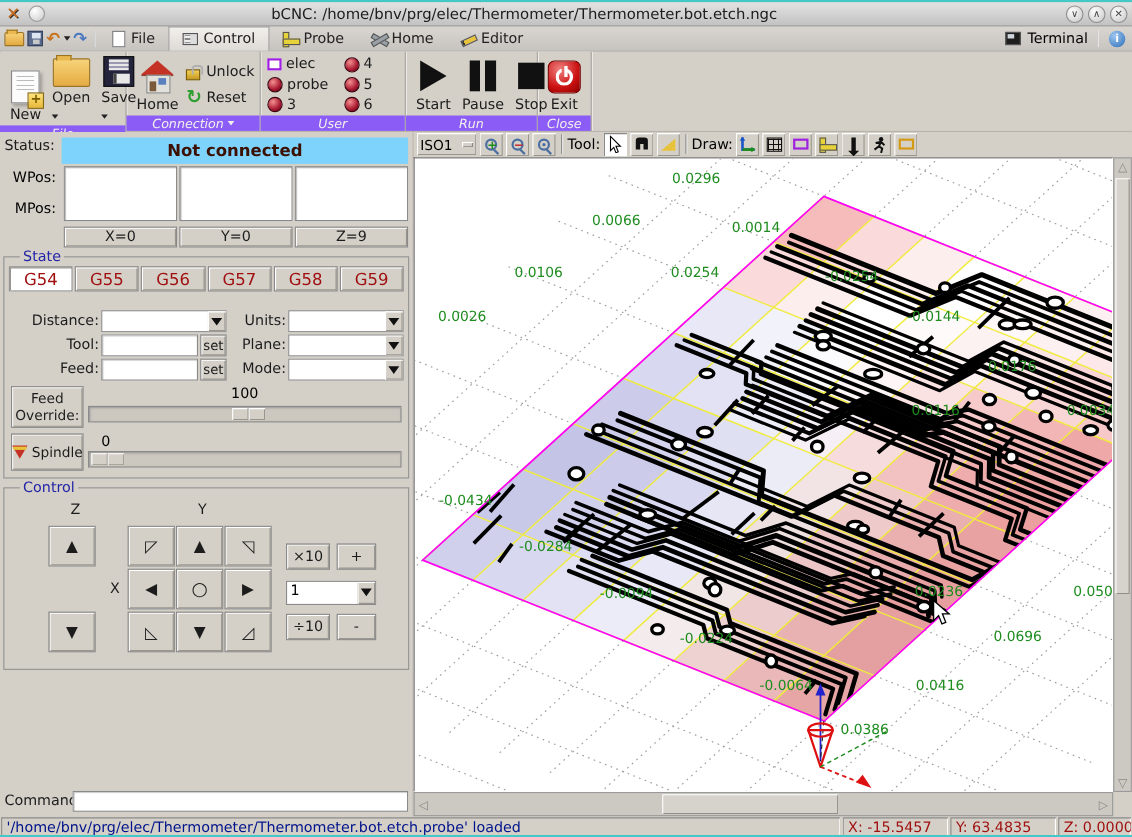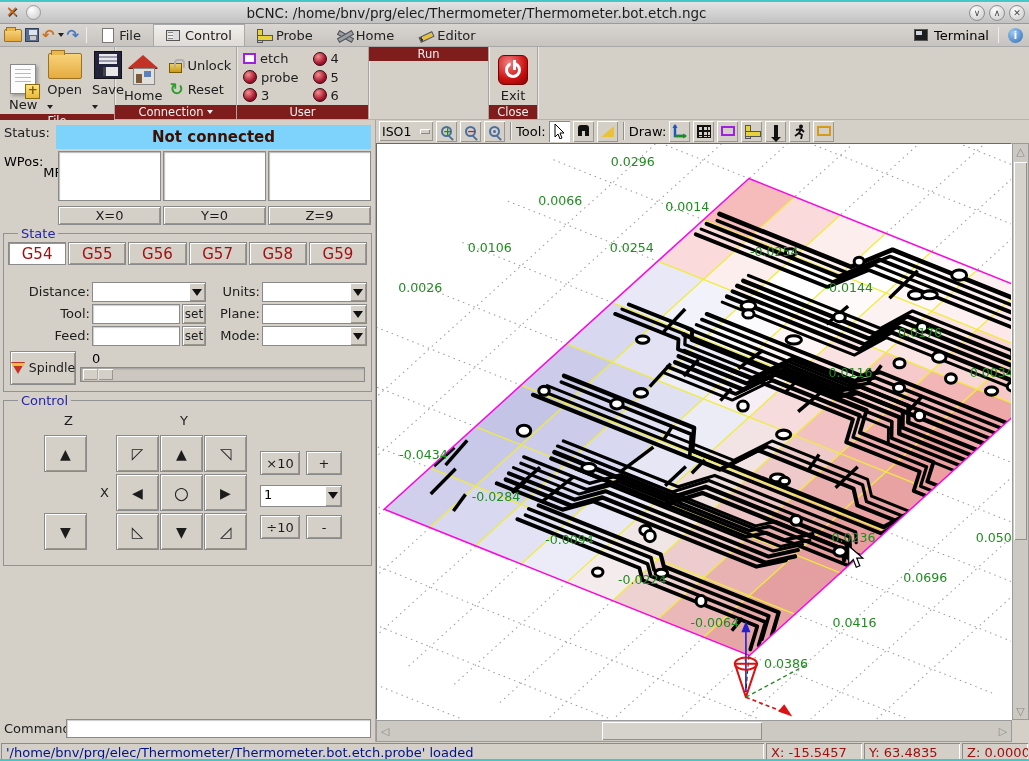--- a/index.html
+++ b/index.html
@@ -41,21 +41,21 @@
   .ic-tools:before{transform:rotate(-60deg);}
   .ic-pencil{width:14px;height:13px;position:relative;}
   .ic-pencil:before{content:"";position:absolute;left:1px;top:5px;width:13px;height:4px;background:linear-gradient(90deg,#333 15%,#e8c23a 15%);transform:rotate(-25deg);border:1px solid #555;}
   .ic-term{width:14px;height:12px;background:#1d1d1d;border:1px solid #555;position:relative;}
   .ic-term:before{content:"";position:absolute;left:1px;top:1px;width:6px;height:4px;background:#cfd6dd;}
   .ic-info{width:15px;height:15px;border-radius:50%;background:radial-gradient(circle at 35% 30%,#9ec7f0,#2b6cb8);color:#fff;font-size:10px;font-weight:bold;text-align:center;line-height:15px;}
   
   .ribbon{height:73px;display:flex;background:#d4d0c8;border-bottom:1px solid #b8b4ac;}
   .rgroup{display:flex;flex-direction:column;border-right:1px solid #a8a4a0;box-shadow:1px 0 0 #eceae6;}
   .rbody{flex:1;display:flex;align-items:stretch;padding:2px 4px 0;}
-  .rcap{height:14px;background:#7f1d1d;color:#f2f0ee;font-size:11.5px;text-align:center;line-height:14px;display:flex;align-items:center;justify-content:center;gap:3px;}
+  .rcap{height:14px;background:#8b5cf6;color:#f2f0ee;font-size:11.5px;text-align:center;line-height:14px;display:flex;align-items:center;justify-content:center;gap:3px;font-style:italic;}
   .rcap .caret{border-top-color:#f2f0ee;border-left-width:3px;border-right-width:3px;}
   .bigbtn{display:flex;flex-direction:column;align-items:center;justify-content:flex-end;padding:2px 5px;font-size:13px;color:#1c1c1c;gap:3px;}
   .smallrow{display:flex;align-items:center;gap:4px;font-size:13px;color:#1c1c1c;padding:1px 2px;}
   .ic-new{width:26px;height:30px;background:#fcfcfc;border:1px solid #888;position:relative;box-shadow:2px 2px 3px rgba(0,0,0,.25);}
   .ic-new:before{content:"";position:absolute;inset:4px 4px auto 4px;height:14px;background:repeating-linear-gradient(#bbb 0 1px,transparent 1px 4px);}
   .ic-new:after{content:"+";position:absolute;right:-5px;bottom:-6px;width:13px;height:13px;background:linear-gradient(#ffe47a,#e8b83a);border:1px solid #8a6a10;color:#7a5a00;font-size:12px;font-weight:bold;line-height:11px;text-align:center;}
   .ic-open{width:34px;height:26px;background:linear-gradient(#f7d37a,#e5ab41);border:1px solid #9a7220;border-radius:2px;position:relative;}
   .ic-open:before{content:"";position:absolute;top:-4px;left:2px;width:12px;height:4px;background:#e9b94f;border:1px solid #9a7220;border-bottom:none;}
   .ic-save{width:28px;height:28px;background:#23233b;border:1px solid #111;position:relative;}
   .ic-save:before{content:"";position:absolute;top:2px;left:4px;right:4px;height:10px;background:repeating-linear-gradient(#e8e8e8 0 2px,#9a9ab0 2px 4px);}
@@ -76,21 +76,21 @@
   .ic-exit{width:30px;height:30px;border-radius:6px;background:radial-gradient(circle at 35% 25%,#f08080,#cc1111 60%,#8a0000);border:1px solid #700;position:relative;}
   .ic-exit:before{content:"";position:absolute;inset:6px;border:3px solid #fff;border-radius:50%;clip-path:polygon(0 0,35% 0,35% 40%,65% 40%,65% 0,100% 0,100% 100%,0 100%);}
   .ic-exit:after{content:"";position:absolute;top:4px;left:13.5px;width:3px;height:10px;background:#fff;}
   
   .main{display:flex;height:622px;}
   .left{width:375px;background:#d4d0c8;display:flex;flex-direction:column;padding-top:5px;position:relative;}
   .lrow{display:flex;margin:0 4px;}
   .llabel{width:52px;text-align:right;font-size:13px;color:#1c1c1c;padding-right:21px;flex-shrink:0;}
   .statusbox{flex:1;height:24px;text-align:center;font-weight:bold;font-size:15px;line-height:24px;color:#3c1000;}
   .posgrid{display:grid;grid-template-columns:52px 1fr 1fr 1fr;grid-template-rows:50px 5px 19px;margin:2px 4px 0;column-gap:2px;}
-  .poslabels{grid-row:1;display:flex;font-size:13px;text-align:right;padding-right:5px;}
+  .poslabels{grid-row:1;display:flex;flex-direction:column;font-size:13px;text-align:right;padding-right:5px;}
   .poslabels div:first-child{margin-top:3px;}
   .poslabels div:last-child{margin-top:14px;}
   .poscell{grid-row:1;background:#fff;border:1px solid #8a8a8a;box-shadow:inset 1px 1px 1px #bbb;}
   .zbtn{grid-row:3;font-size:13px;}
   .btn{background:#d4d0c8;border:1px solid #8a8a8a;box-shadow:inset 1px 1px 0 #fff,inset -1px -1px 0 #9a968e;color:#1c1c1c;
     display:flex;align-items:center;justify-content:center;}
   .group{border:1px solid #929292;margin:8px 3px 0;position:relative;padding:8px 4px 4px;}
   .group .legend{position:absolute;top:-8px;left:14px;background:#d4d0c8;color:#2424a8;font-size:13px;padding:0 3px;}
   .wcsrow{display:flex;gap:2px;}
   .wcsrow .btn{flex:1;height:23px;font-size:15px;color:#a01010;}
@@ -252,21 +252,21 @@
           <span>Connection</span>
           <span class="caret"></span>
         </div>
     </div>
 
     <div class="rgroup" style="width:132px">
       <div class="rbody" style="gap:10px">
         <div style="display:flex;flex-direction:column;justify-content:space-evenly">
           <div class="smallrow">
             <span class="ic-scan"></span>
-            <span>etch</span>
+            <span>elec</span>
           </div>
           <div class="smallrow">
             <span class="ball"></span>
             <span>probe</span>
           </div>
           <div class="smallrow">
             <span class="ball"></span>
             <span>3</span>
           </div>
         </div>
@@ -284,20 +284,34 @@
             <span>6</span>
           </div>
         </div>
       </div>
       <div class="rcap">
           <span>User</span>
         </div>
     </div>
 
     <div class="rgroup" style="width:120px">
+      <div class="rbody" style="justify-content:space-between">
+        <div class="bigbtn">
+          <span class="ic-play"></span>
+          <span>Start</span>
+        </div>
+        <div class="bigbtn">
+          <span class="ic-pause"></span>
+          <span>Pause</span>
+        </div>
+        <div class="bigbtn">
+          <span class="ic-stop"></span>
+          <span>Stop</span>
+        </div>
+      </div>
       <div class="rcap">
           <span>Run</span>
         </div>
     </div>
 
     <div class="rgroup" style="width:49px">
       <div class="rbody" style="justify-content:center">
         <div class="bigbtn">
           <span class="ic-exit"></span>
           <span>Exit</span>
@@ -364,20 +378,29 @@
           <div class="flabel">Feed:</div>
           <div class="entry"></div>
           <div class="btn setbtn">set</div>
           <div class="flabel">Mode:</div>
           <div class="combo">
               <div class="cfield"></div>
               <div class="cbtn"></div>
             </div>
         </div>
 
+        <div class="sliderrow">
+          <div class="btn" style="height:38px">Feed Override:</div>
+          <div class="sliderbox">
+            <div class="sval" style="text-align:center">100</div>
+            <div class="trough">
+                <div class="shandle" style="left:46%"></div>
+              </div>
+          </div>
+        </div>
         <div class="sliderrow" style="margin-bottom:2px">
           <div class="btn" style="height:34px;flex-direction:row">
             <span class="spindle-ic"></span>
             <span>Spindle</span>
           </div>
           <div class="sliderbox" style="height:34px">
             <div class="sval" style="padding-left:12px">0</div>
             <div class="trough" style="top:16px">
                 <div class="shandle" style="left:2px"></div>
               </div>

